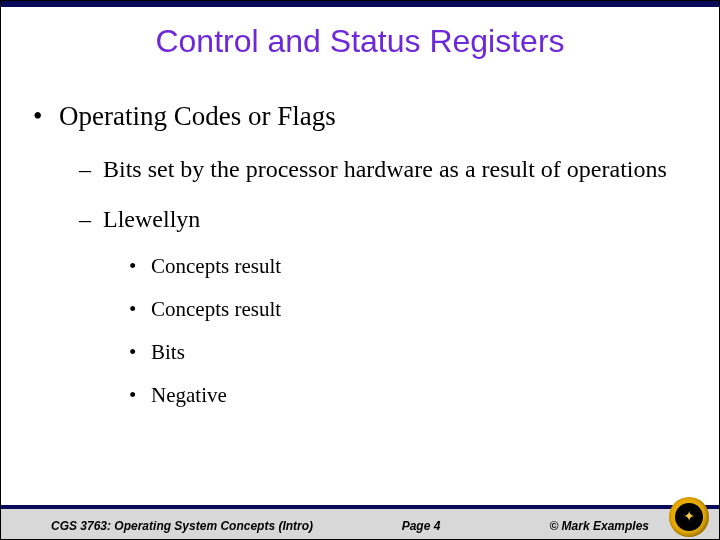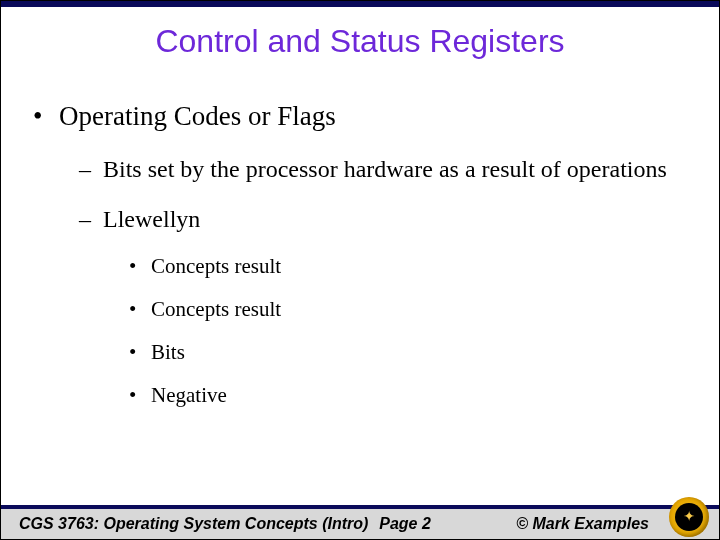--- a/index.html
+++ b/index.html
@@ -76,24 +76,25 @@
     content: "";
     position: absolute;
     left: 0; right: 0; top: -4px;
     height: 2px;
     background: #0a0a5a;
   }
   .footer-text {
     position: absolute;
     bottom: 6px;
     font-family: Arial, Helvetica, sans-serif;
-    font-size: 16px;
+    font-size: 12px;
     font-weight: bold;
     font-style: italic;
     color: #000;
+    margin-left: 32px;
   }
   .ft-left { left: 18px; }
   .ft-center { left: 0; right: 0; text-align: center; }
   .ft-center span { display:inline-block; margin-left: 90px; }
   .ft-right { right: 70px; }
 
   .logo {
     position: absolute;
     right: 10px;
     bottom: 2px;
@@ -161,21 +162,21 @@
     </div>
     <div class="b3">
       <div class="dot">•</div>
       <div>Negative</div>
     </div>
   </div>
 
   <div class="footer">
     <div class="footer-bar"></div>
     <div class="footer-text ft-left">CGS 3763: Operating System Concepts (Intro)</div>
-    <div class="footer-text ft-center"><span>Page 2</span></div>
+    <div class="footer-text ft-center"><span>Page 4</span></div>
     <div class="footer-text ft-right">© Mark Examples</div>
     <div class="logo">
       <div class="logo-circle">
         <div class="logo-inner">
           <div class="logo-star">✦</div>
         </div>
       </div>
     </div>
   </div>
 </div>

